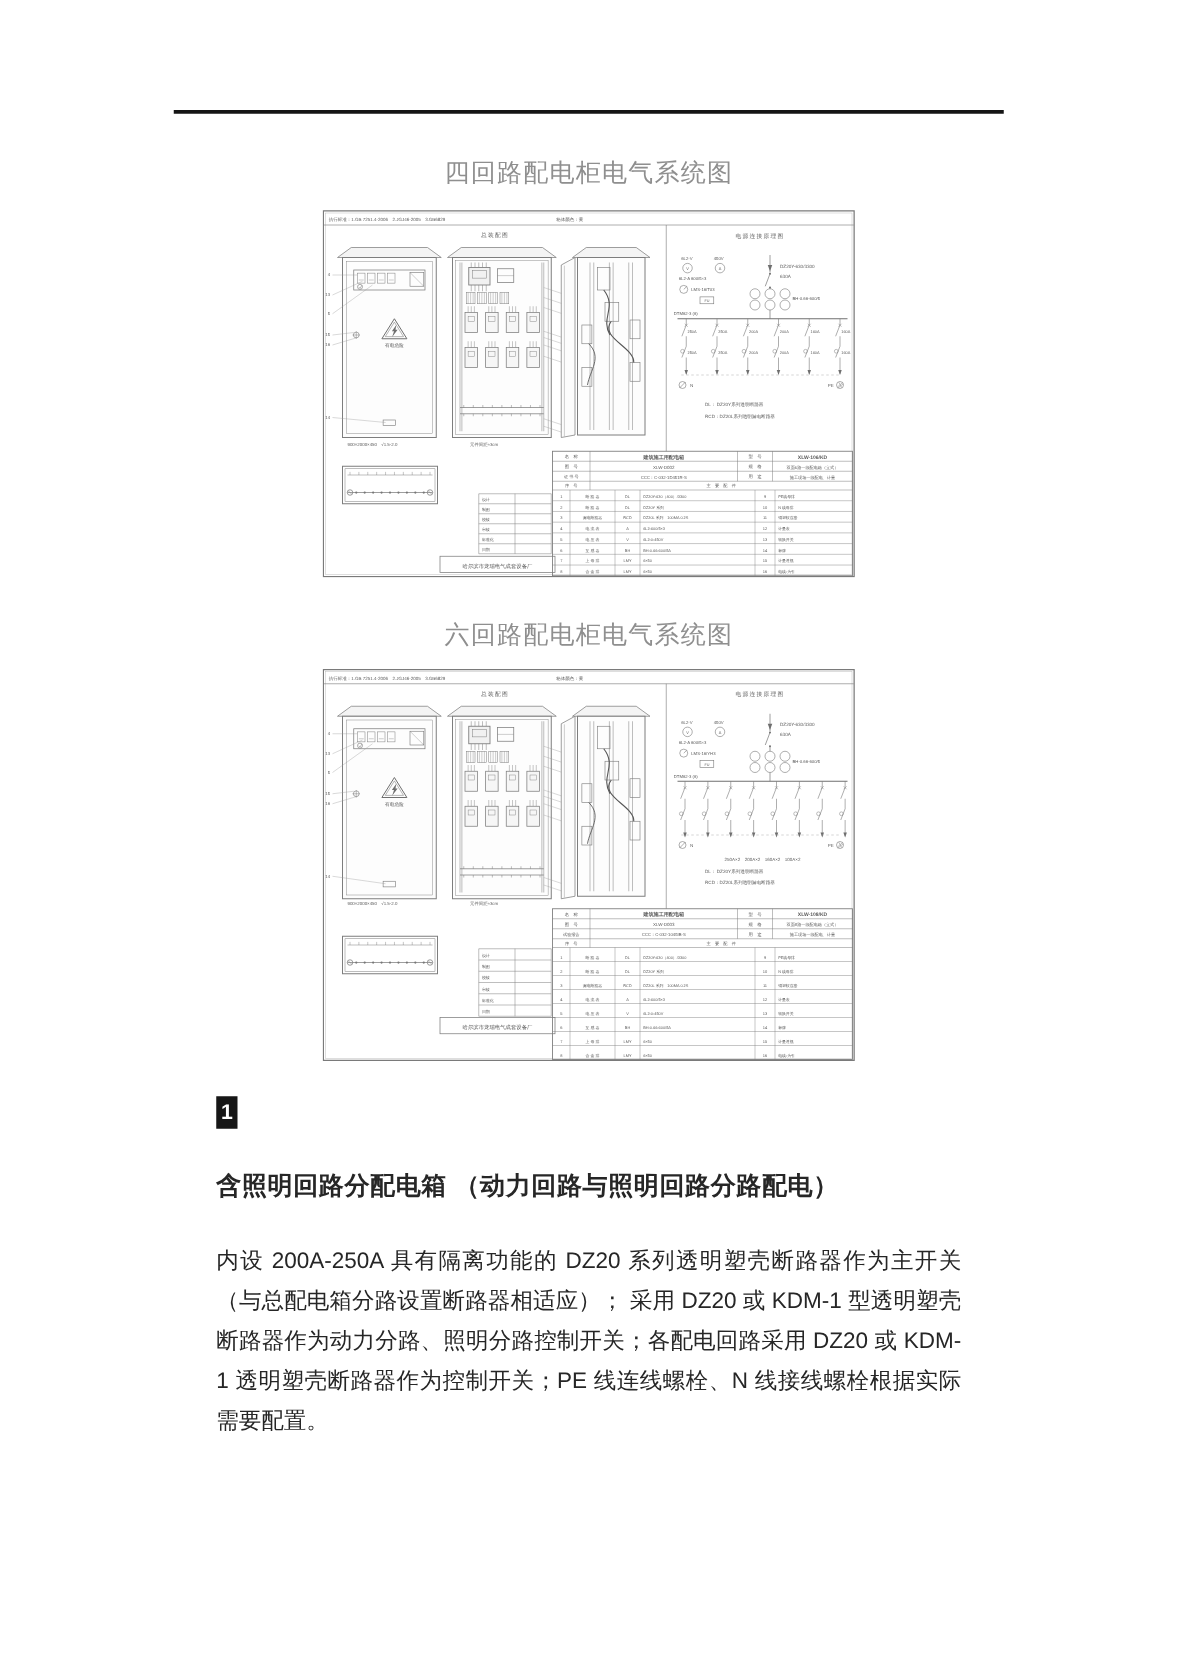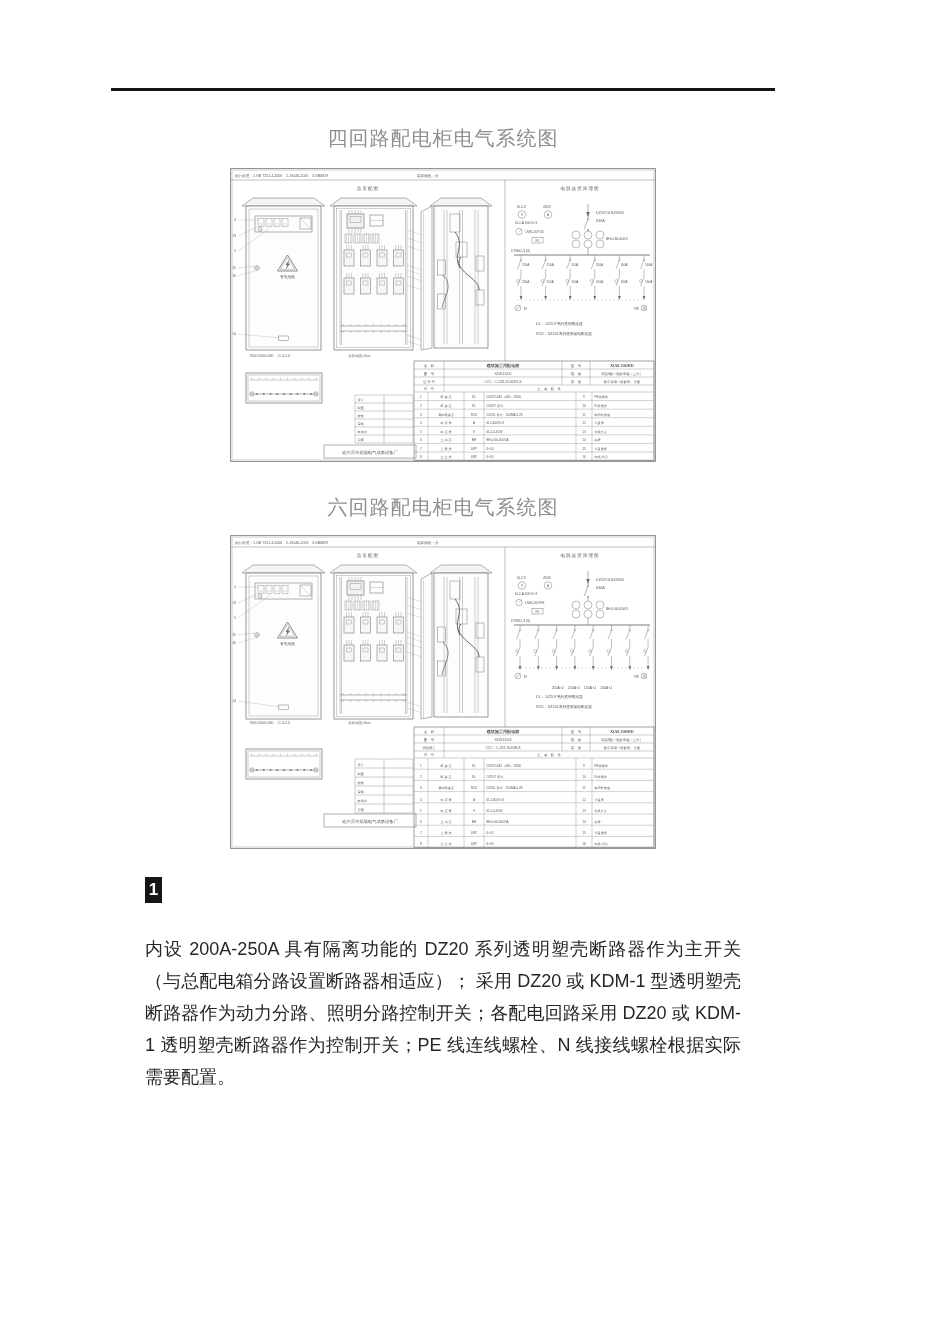--- a/index.html
+++ b/index.html
@@ -1,17 +1,17 @@
 <!DOCTYPE html>
 <html><head>
 <meta charset="utf-8">
 <style>
   html,body{margin:0;padding:0;background:#ffffff;}
   .page{width:886px;height:1344px;position:relative;background:#fff;overflow:hidden;
-        font-family:"Liberation Sans","DejaVu Sans",sans-serif;color:#222;}
+        font-family:"Liberation Sans","DejaVu Sans",sans-serif;color:#222;padding-left:28px;}
   .top-rule{margin:88px auto 0;width:664px;border-top:3px solid #151515;height:0;}
   .caption{text-align:center;color:#8f8f8f;font-size:20px;letter-spacing:1px;}
   .caption.c1{margin-top:34px;}
   .caption.c2{margin-top:32px;}
   .caption.c3{margin-top:18px;}
   figure{margin:16px auto 0;padding:0;width:426px;}
   figure.f2{margin-top:14px;}
   svg{display:block;}
   svg text{font-family:"Liberation Sans","DejaVu Sans",sans-serif;fill:#5c5c5c;}
   .badge{margin:28px 0 0 145px;width:17px;height:26px;background:#161616;color:#fff;
@@ -918,15 +918,16 @@
           <text x="256.5" y="310.40000000000003" font-size="3.1" text-anchor="start" fill="#5c5c5c">6×50</text>
           <text x="354" y="310.40000000000003" font-size="3.2" text-anchor="middle" fill="#5c5c5c">16</text>
           <text x="364.5" y="310.40000000000003" font-size="3.1" text-anchor="start" fill="#5c5c5c">电线-为引</text>
         </g>
       </svg>
   </figure>
 
 
   <div class="badge">1</div>
 
+  <div class="heading">含照明回路分配电箱 （动力回路与照明回路分路配电）</div>
 
   <div class="body-text">内设 200A-250A 具有隔离功能的 DZ20 系列透明塑壳断路器作为主开关（与总配电箱分路设置断路器相适应）； 采用 DZ20 或 KDM-1 型透明塑壳断路器作为动力分路、照明分路控制开关；各配电回路采用 DZ20 或 KDM-1 透明塑壳断路器作为控制开关；PE 线连线螺栓、N 线接线螺栓根据实际需要配置。</div>
 </div>
 
 </body></html>

